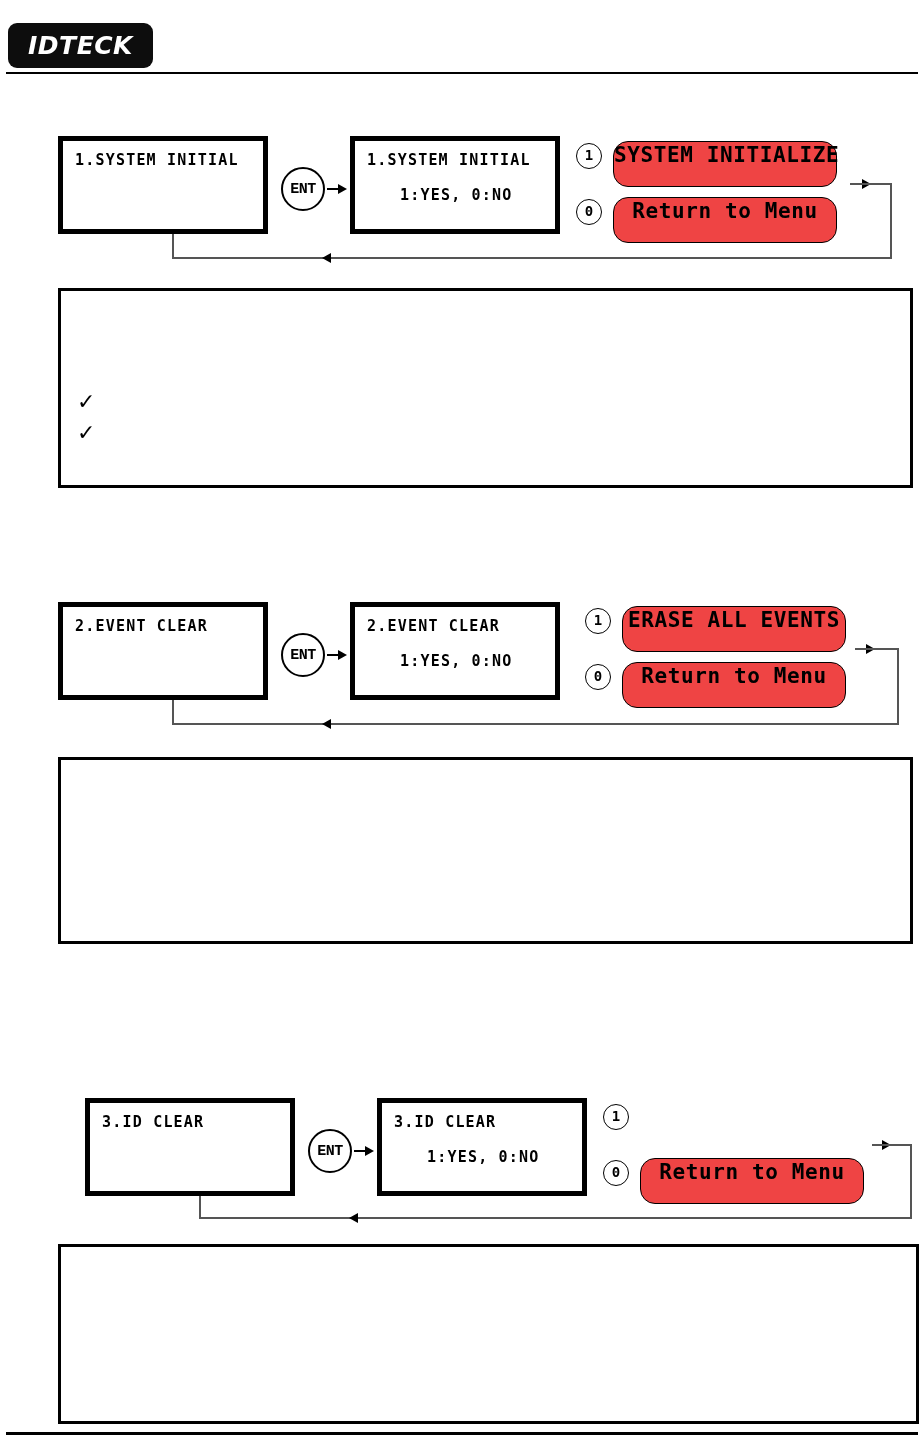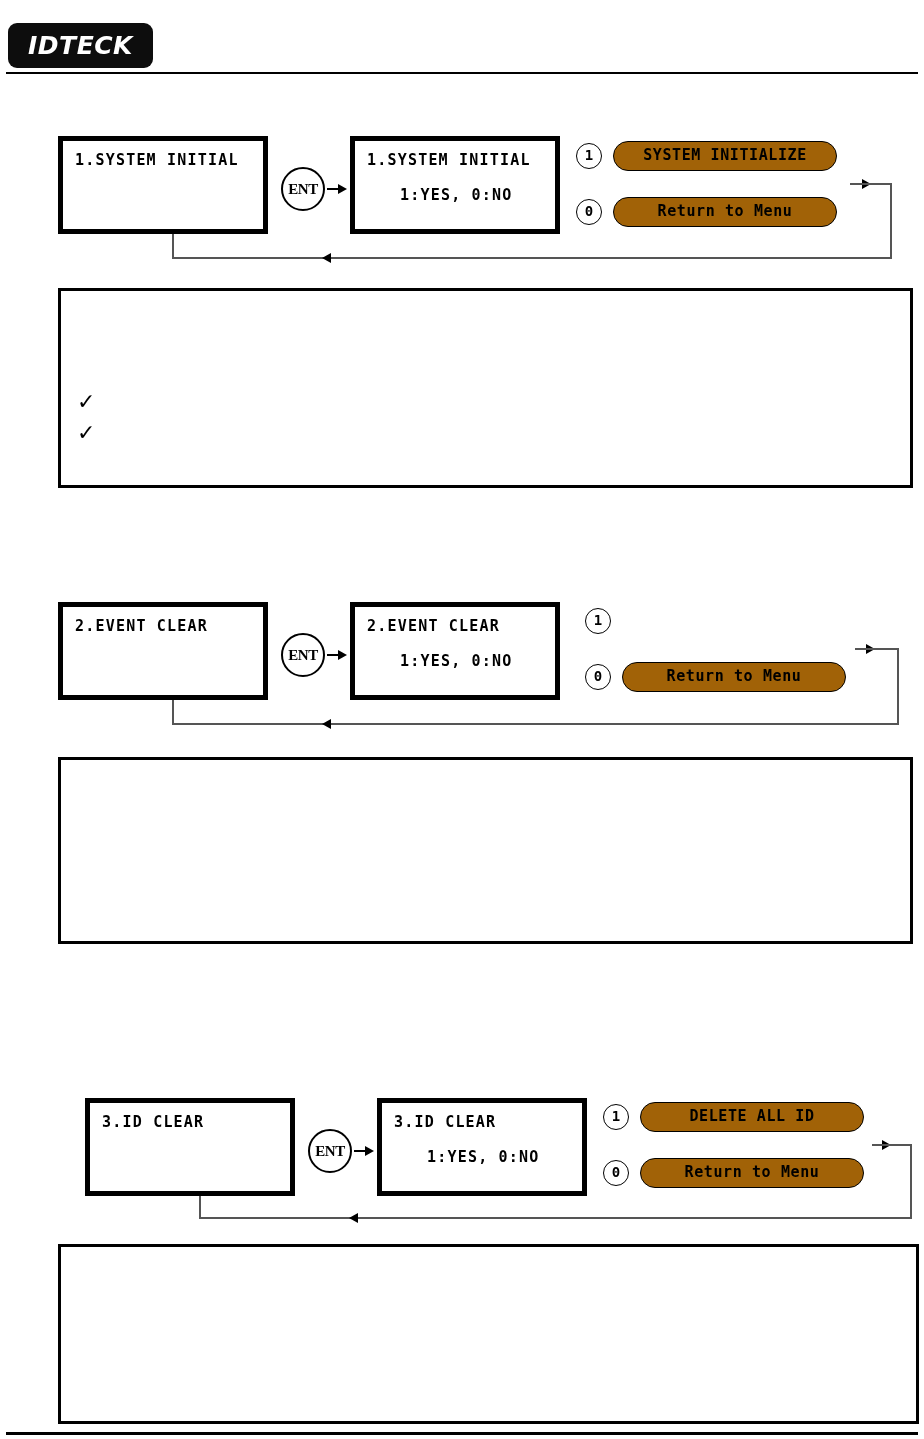--- a/index.html
+++ b/index.html
@@ -109,21 +109,21 @@
   
   .ent-circle {
     position: absolute;
     width: 44px;
     height: 44px;
     border: 2px solid #000;
     border-radius: 50%;
     box-sizing: border-box;
     text-align: center;
     line-height: 41px;
-    font-family: Liberation Serif, serif;
+    font-family: Liberation Mono, monospace;
     font-weight: bold;
     font-size: 15px;
     letter-spacing: -0.5px;
   }
 
   
   .key-circle {
     position: absolute;
     width: 26px;
     height: 26px;
@@ -134,28 +134,28 @@
     line-height: 23px;
     font-family: "DejaVu Sans Mono", monospace;
     font-weight: bold;
     font-size: 14px;
   }
 
   
   .pill {
     position: absolute;
     box-sizing: border-box;
-    height: 30px;
+    height: 46px;
     border: 1.5px solid #000;
     border-radius: 15px;
-    background: #a16207;
+    background: #ef4444;
     text-align: center;
     font-family: "DejaVu Sans Mono", monospace;
     font-weight: bold;
-    font-size: 15px;
+    font-size: 21px;
     letter-spacing: 0.6px;
     line-height: 27px;
     white-space: nowrap;
   }
 
   
   .note-box {
     position: absolute;
     box-sizing: border-box;
     border: 3px solid #000;
@@ -241,20 +241,21 @@
   <div class="ent-circle" style="left:281px; top:633px;">ENT</div>
   <div class="ln-h" style="left:327px; top:654px; width:13px; background:#000;"></div>
   <div class="arw-r" style="left:338px; top:650px;"></div>
 
   <div class="lcd" style="left:350px; top:602px; width:210px; height:98px;">
     <span class="lcd-line" style="left:12px; top:10px;">2.EVENT CLEAR</span>
     <span class="lcd-line" style="left:45px; top:45px;">1:YES, 0:NO</span>
   </div>
 
   <div class="key-circle" style="left:585px; top:608px;">1</div>
+  <div class="pill" style="left:622px; top:606px; width:224px;">ERASE ALL EVENTS</div>
 
   <div class="key-circle" style="left:585px; top:664px;">0</div>
   <div class="pill" style="left:622px; top:662px; width:224px;">Return to Menu</div>
 
   <div class="arw-r" style="left:866px; top:644px;"></div>
   <div class="ln-h" style="left:855px; top:648px; width:44px;"></div>
   <div class="ln-v" style="left:897px; top:648px; height:77px;"></div>
   <div class="ln-h" style="left:172px; top:723px; width:727px;"></div>
   <div class="ln-v" style="left:172px; top:700px; height:25px;"></div>
   <div class="arw-l" style="left:322px; top:719px;"></div>
@@ -268,21 +269,20 @@
   <div class="ent-circle" style="left:308px; top:1129px;">ENT</div>
   <div class="ln-h" style="left:354px; top:1150px; width:13px; background:#000;"></div>
   <div class="arw-r" style="left:365px; top:1146px;"></div>
 
   <div class="lcd" style="left:377px; top:1098px; width:210px; height:98px;">
     <span class="lcd-line" style="left:12px; top:10px;">3.ID CLEAR</span>
     <span class="lcd-line" style="left:45px; top:45px;">1:YES, 0:NO</span>
   </div>
 
   <div class="key-circle" style="left:603px; top:1104px;">1</div>
-  <div class="pill" style="left:640px; top:1102px; width:224px;">DELETE ALL ID</div>
 
   <div class="key-circle" style="left:603px; top:1160px;">0</div>
   <div class="pill" style="left:640px; top:1158px; width:224px;">Return to Menu</div>
 
   <div class="arw-r" style="left:882px; top:1140px;"></div>
   <div class="ln-h" style="left:872px; top:1144px; width:40px;"></div>
   <div class="ln-v" style="left:910px; top:1144px; height:75px;"></div>
   <div class="ln-h" style="left:199px; top:1217px; width:713px;"></div>
   <div class="ln-v" style="left:199px; top:1196px; height:23px;"></div>
   <div class="arw-l" style="left:349px; top:1213px;"></div>

